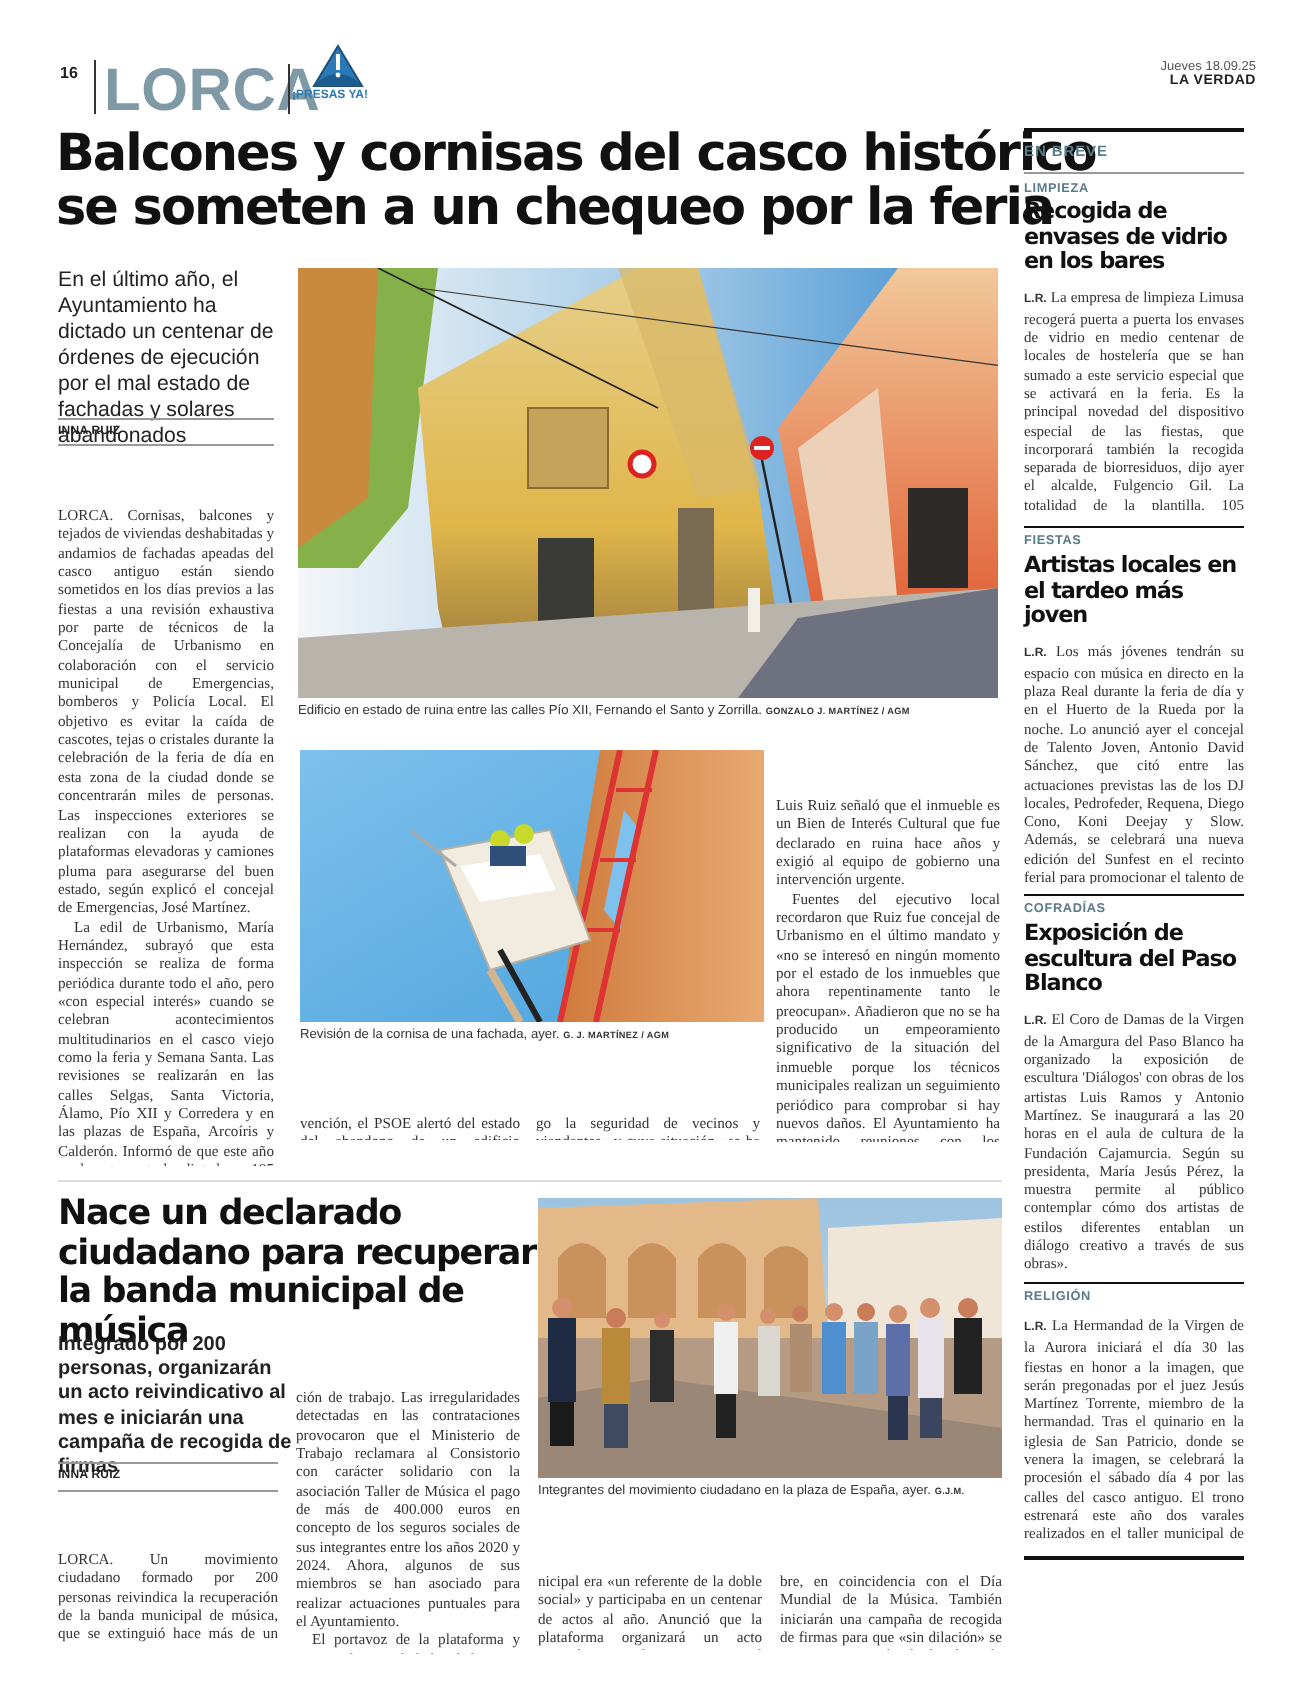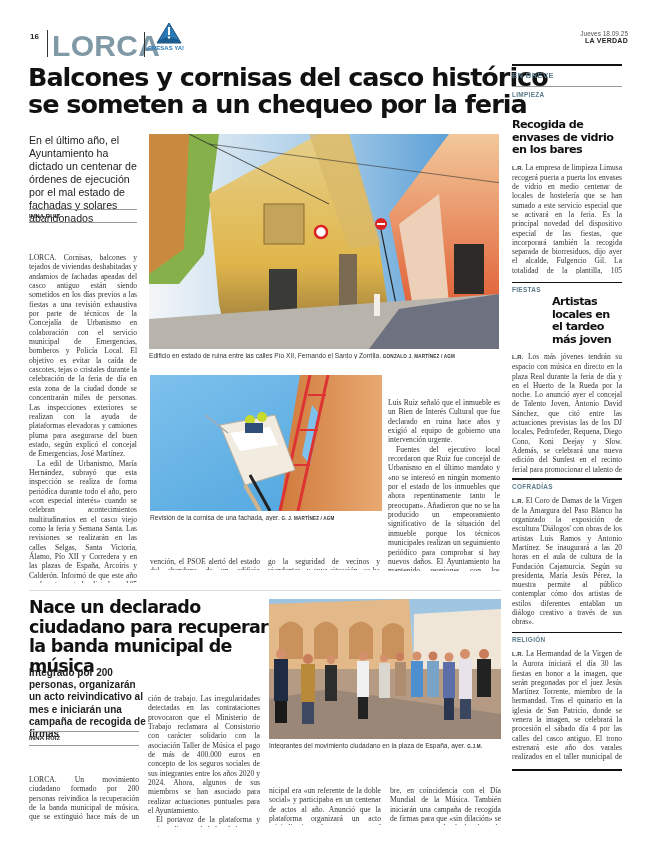--- a/index.html
+++ b/index.html
@@ -224,40 +224,41 @@
   <p class="first">bre, en coincidencia con el Día Mundial de la Música. También iniciarán una campaña de recogida de firmas para que «sin dilación» se pongan en marcha la banda y la escuela municipal de música.</p>
 </div>
 
 <div class="abs" style="left:512px;top:64px;width:110px;">
   <div class="rule-dark"></div>
   <div class="sans" style="font-size:7.5px;font-weight:bold;color:#5a7b8a;letter-spacing:0.06em;margin-top:5px;">EN BREVE</div>
   <div class="rule" style="margin-top:6px;"></div>
 
   <div style="margin-top:4px;">
     <div class="brief-cat">LIMPIEZA</div>
-    <div class="brief-title" style="margin-top:21px;">Recogida de envases de vidrio en los bares</div>
+    <div class="brief-title" style="margin-top:2px;">Recogida de envases de vidrio en los bares</div>
     <div class="brief-body" style="margin-top:6px;height:111px;overflow:hidden;">
       <b>L.R.</b>
       <span>La empresa de limpieza Limusa recogerá puerta a puerta los envases de vidrio en medio centenar de locales de hostelería que se han sumado a este servicio especial que se activará en la feria. Es la principal novedad del dispositivo especial de las fiestas, que incorporará también la recogida separada de biorresiduos, dijo ayer el alcalde, Fulgencio Gil. La totalidad de la plantilla, 105 trabajadores, formarán parte del dispositivo.</span>
     </div>
   </div>
   <div class="rule-dark" style="height:1.5px;margin-top:8px;"></div>
 
   <div style="margin-top:3px;">
     <div class="brief-cat">FIESTAS</div>
-    <div class="brief-title" style="margin-top:3px;margin-left:40px;">Artistas locales en el tardeo más joven</div>
+    <div class="brief-title" style="margin-top:3px;">Artistas locales en el tardeo más joven</div>
     <div class="brief-body" style="margin-top:6px;height:121px;overflow:hidden;">
       <b>L.R.</b>
       <span>Los más jóvenes tendrán su espacio con música en directo en la plaza Real durante la feria de día y en el Huerto de la Rueda por la noche. Lo anunció ayer el concejal de Talento Joven, Antonio David Sánchez, que citó entre las actuaciones previstas las de los DJ locales, Pedrofeder, Requena, Diego Cono, Koni Deejay y Slow. Además, se celebrará una nueva edición del Sunfest en el recinto ferial para promocionar el talento de artistas locales.</span>
     </div>
   </div>
   <div class="rule-dark" style="height:1.5px;margin-top:5px;"></div>
 
   <div style="margin-top:3px;">
     <div class="brief-cat">COFRADÍAS</div>
+    <div class="brief-title" style="margin-top:3px;">Exposición de escultura del Paso Blanco</div>
     <div class="brief-body" style="margin-top:6px;height:131px;overflow:hidden;">
       <b>L.R.</b>
       <span>El Coro de Damas de la Virgen de la Amargura del Paso Blanco ha organizado la exposición de escultura 'Diálogos' con obras de los artistas Luis Ramos y Antonio Martínez. Se inaugurará a las 20 horas en el aula de cultura de la Fundación Cajamurcia. Según su presidenta, María Jesús Pérez, la muestra permite al público contemplar cómo dos artistas de estilos diferentes entablan un diálogo creativo a través de sus obras».</span>
     </div>
   </div>
   <div class="rule-dark" style="height:1.5px;margin-top:5px;"></div>
 
   <div style="margin-top:3px;">
     <div class="brief-cat">RELIGIÓN</div>
     <div class="brief-body" style="margin-top:6px;height:112px;overflow:hidden;">

